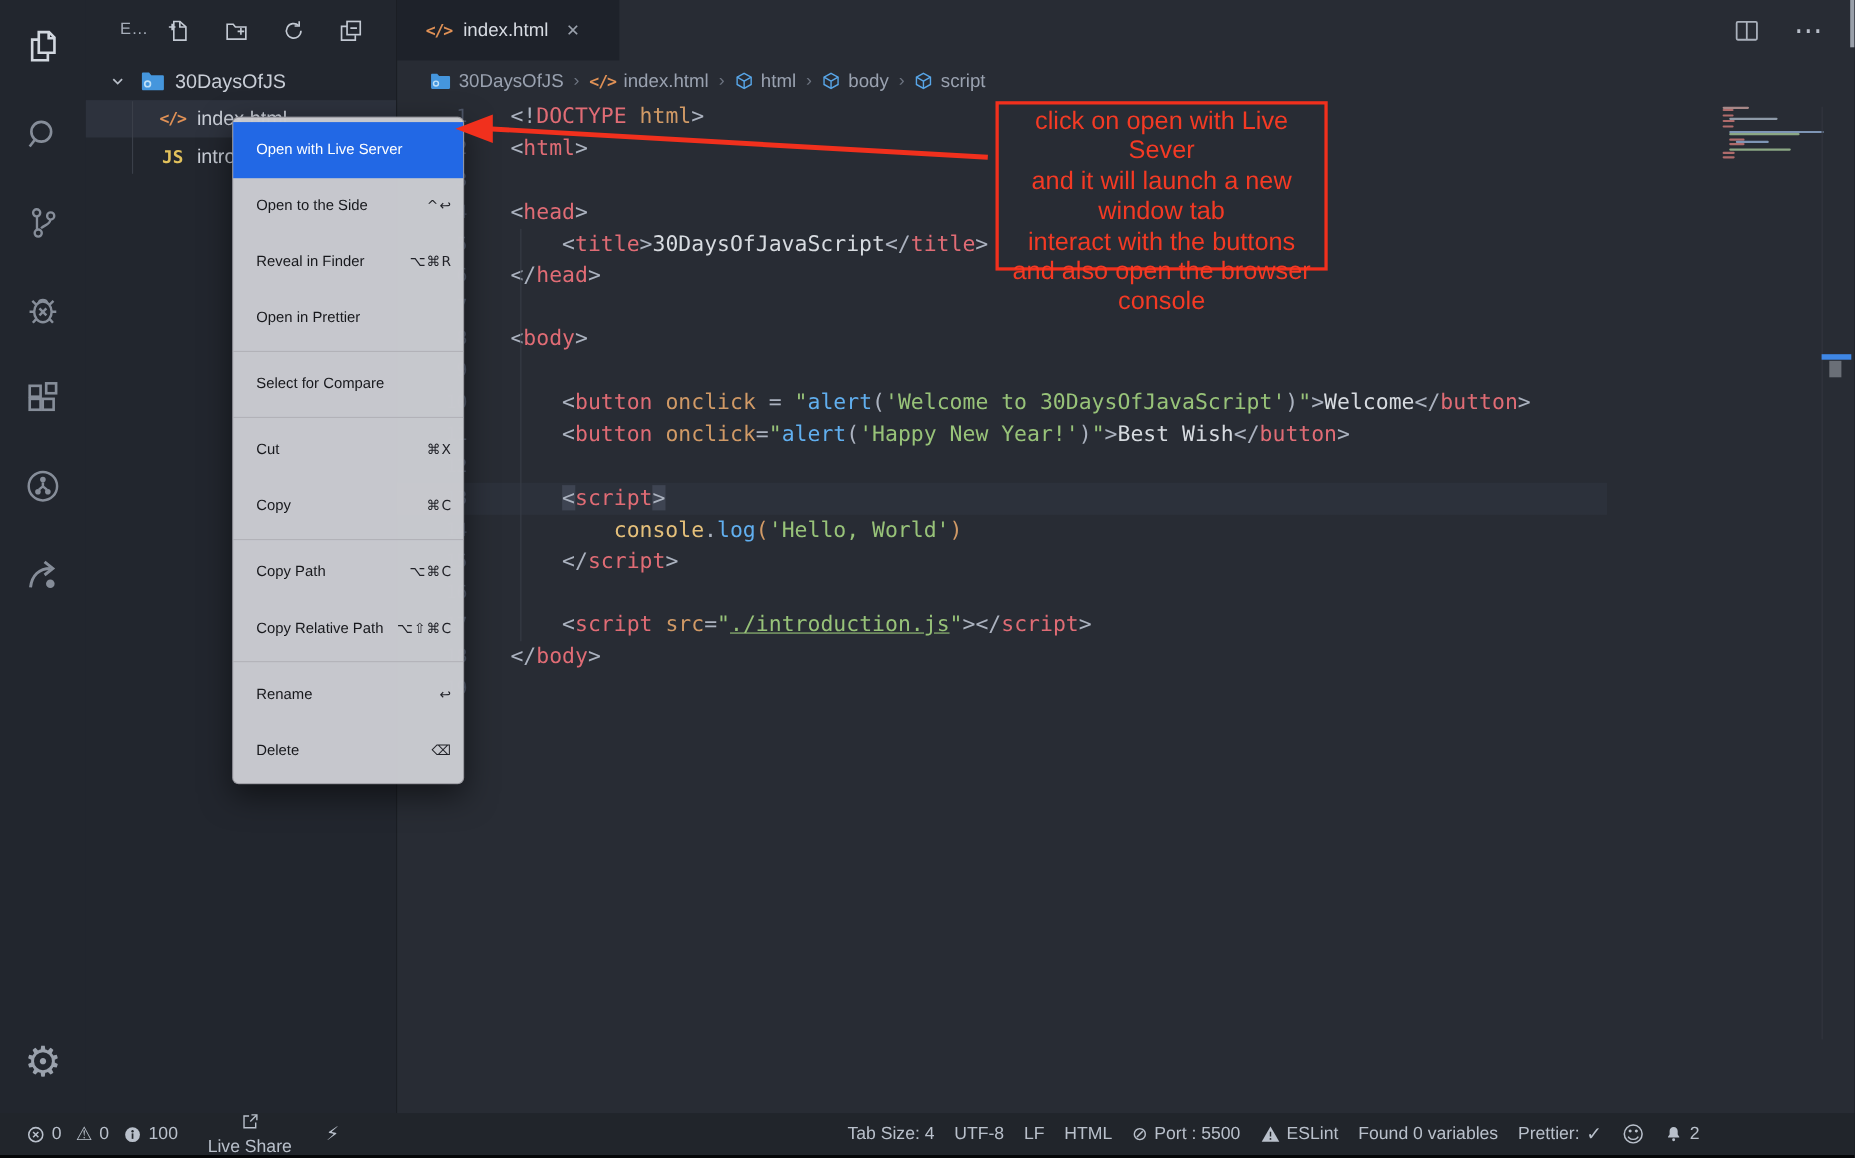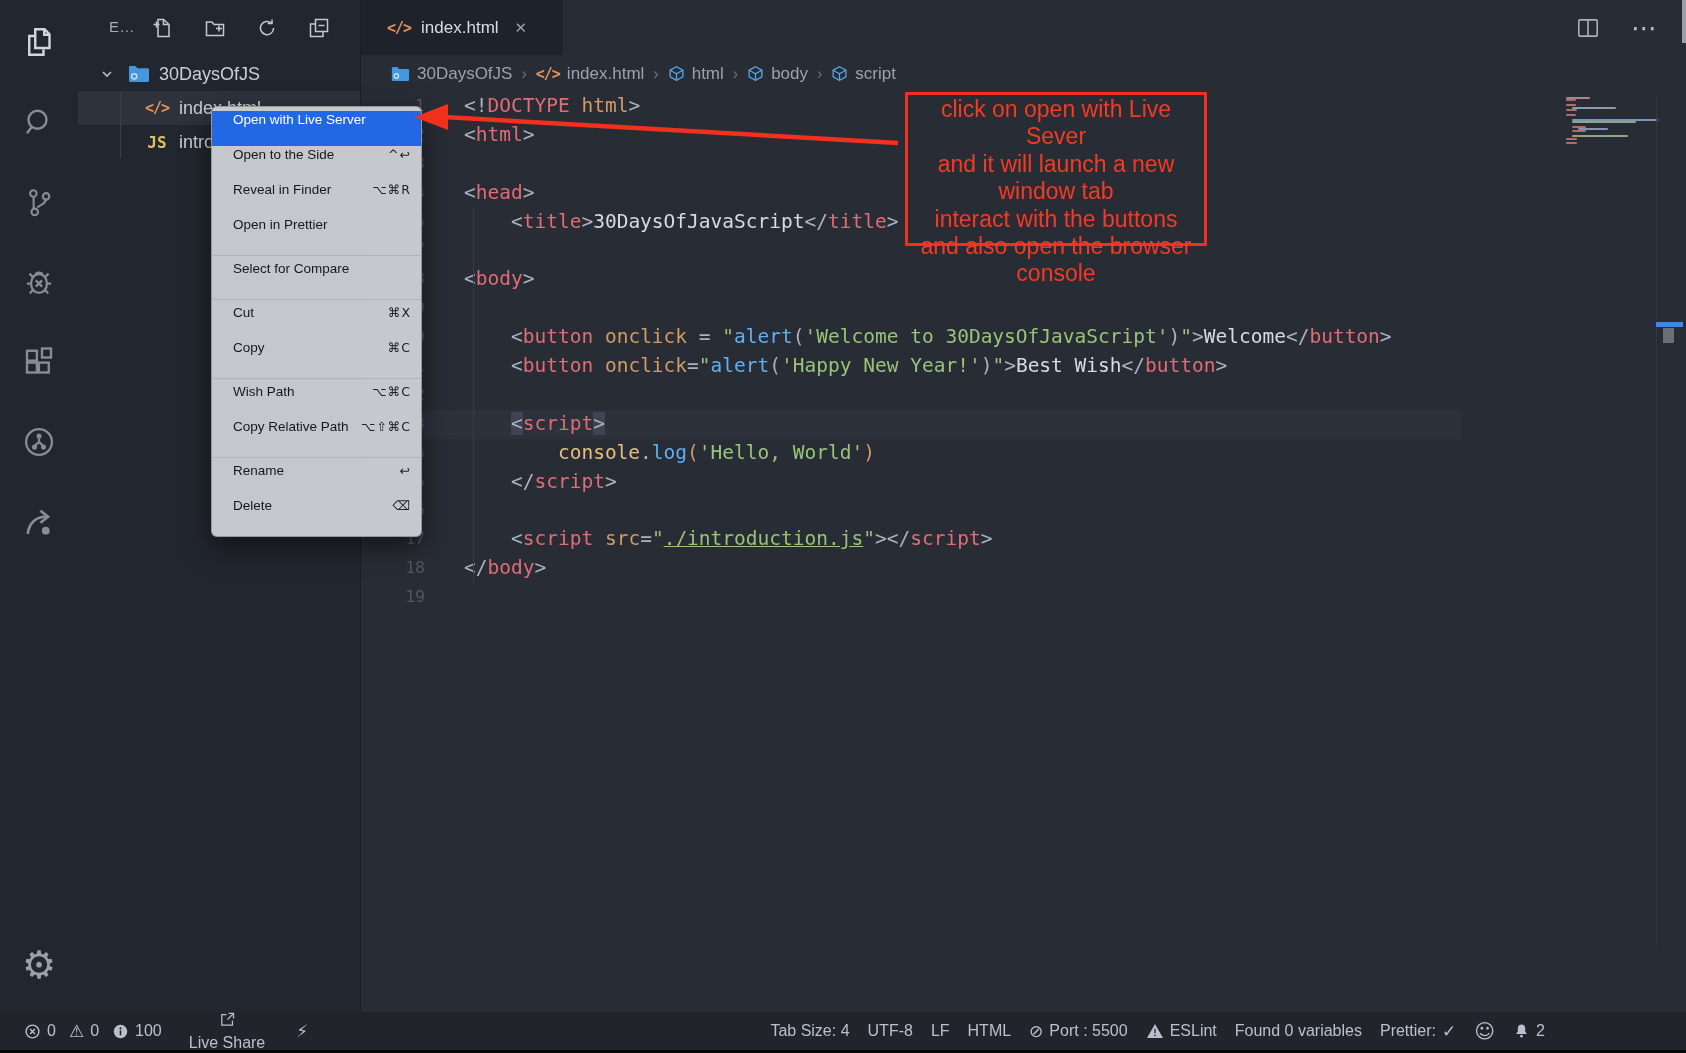--- a/index.html
+++ b/index.html
@@ -60,21 +60,21 @@
   
   .statusbar{position:absolute;left:0;top:1012px;width:1686px;height:38px;background:#21252b;display:flex;align-items:center;color:#b9c0cb;font-size:16px;box-sizing:border-box;padding-left:24px;padding-right:141px;}
   .st-item{display:inline-flex;align-items:center;gap:6px;white-space:nowrap;}
   .st-left{display:flex;align-items:center;gap:13px;}
   .st-right{display:flex;align-items:center;gap:18px;margin-left:auto;}
   .st-glyph{font-family:"DejaVu Sans",sans-serif;font-size:17px;line-height:1;}
   .st-bolt{margin-left:18px;}
   .st-ls{margin-left:14px;flex-direction:column;}
   
   .ctx-menu{position:absolute;left:211px;top:106px;width:209px;background:rgba(202,203,208,.98);border:1px solid rgba(130,130,137,.7);border-radius:6px;padding:4px 0;box-shadow:0 10px 28px rgba(0,0,0,.5);z-index:50;font-size:13.5px;color:#17181c;}
-  .mitem{height:35px;line-height:18px;padding:0 10px 0 21px;display:flex;}
+  .mitem{height:35px;line-height:18px;padding:16px 10px 0 21px;display:flex;}
   .mitem.hl{background:#2268e5;color:#fff;}
   .mkey{margin-left:auto;font-family:"DejaVu Sans",sans-serif;font-size:12.5px;letter-spacing:1px;color:#212228;}
   .msep{height:1px;background:#b2b2b8;margin:4px 0;}
   
   .annotation{position:absolute;left:905px;top:92px;width:302px;height:154px;box-sizing:border-box;border:3px solid #f1301d;color:#f43a24;font-size:23px;line-height:27.4px;text-align:center;white-space:pre-line;z-index:40;padding-top:1px;}
   .arrow{position:absolute;left:0;top:0;width:1686px;height:1053px;pointer-events:none;z-index:60;}
   .window-edge{position:absolute;left:0;top:1050px;width:1686px;height:3px;background:#050608;}
   svg{display:block;}
 </style>
 </head>
@@ -255,20 +255,21 @@
         <span>script</span>
       </span>
     </div>
 
     <div class="code" id="code-lines">
         <div class="crow"><span class="ln">1</span><span class="lc"><span class="tk-p">&lt;!</span><span class="tk-t">DOCTYPE</span><span class="tk-p"> </span><span class="tk-a">html</span><span class="tk-p">&gt;</span></span></div>
         <div class="crow"><span class="ln">2</span><span class="lc"><span class="tk-p">&lt;</span><span class="tk-t">html</span><span class="tk-p">&gt;</span></span></div>
         <div class="crow"><span class="ln">3</span><span class="lc"></span></div>
         <div class="crow"><span class="ln">4</span><span class="lc"><span class="tk-p">&lt;</span><span class="tk-t">head</span><span class="tk-p">&gt;</span></span></div>
         <div class="crow"><span class="ln">5</span><span class="lc"><span class="tk-p">    &lt;</span><span class="tk-t">title</span><span class="tk-p">&gt;</span><span class="tk-w">30DaysOfJavaScript</span><span class="tk-p">&lt;/</span><span class="tk-t">title</span><span class="tk-p">&gt;</span></span></div>
+        <div class="crow"><span class="ln">6</span><span class="lc"><span class="tk-p">&lt;/</span><span class="tk-t">head</span><span class="tk-p">&gt;</span></span></div>
         <div class="crow"><span class="ln">7</span><span class="lc"></span></div>
         <div class="crow"><span class="ln">8</span><span class="lc"><span class="tk-p">&lt;</span><span class="tk-t">body</span><span class="tk-p">&gt;</span></span></div>
         <div class="crow"><span class="ln">9</span><span class="lc"></span></div>
         <div class="crow"><span class="ln">10</span><span class="lc"><span class="tk-p">    &lt;</span><span class="tk-t">button</span><span class="tk-p"> </span><span class="tk-a">onclick</span><span class="tk-p"> = </span><span class="tk-s">"</span><span class="tk-f">alert</span><span class="tk-p">(</span><span class="tk-s">'Welcome to 30DaysOfJavaScript'</span><span class="tk-p">)</span><span class="tk-s">"</span><span class="tk-p">&gt;</span><span class="tk-w">Welcome</span><span class="tk-p">&lt;/</span><span class="tk-t">button</span><span class="tk-p">&gt;</span></span></div>
         <div class="crow"><span class="ln">11</span><span class="lc"><span class="tk-p">    &lt;</span><span class="tk-t">button</span><span class="tk-p"> </span><span class="tk-a">onclick</span><span class="tk-p">=</span><span class="tk-s">"</span><span class="tk-f">alert</span><span class="tk-p">(</span><span class="tk-s">'Happy New Year!'</span><span class="tk-p">)</span><span class="tk-s">"</span><span class="tk-p">&gt;</span><span class="tk-w">Best Wish</span><span class="tk-p">&lt;/</span><span class="tk-t">button</span><span class="tk-p">&gt;</span></span></div>
         <div class="crow"><span class="ln">12</span><span class="lc"></span></div>
         <div class="crow active"><span class="ln">13</span><span class="lc"><span class="tk-p">    </span><span class="tk-b">&lt;</span><span class="tk-t">script</span><span class="tk-b">&gt;</span></span></div>
         <div class="crow"><span class="ln">14</span><span class="lc"><span class="tk-p">        </span><span class="tk-o">console</span><span class="tk-p">.</span><span class="tk-f">log</span><span class="tk-y">(</span><span class="tk-s">'Hello, World'</span><span class="tk-y">)</span></span></div>
         <div class="crow"><span class="ln">15</span><span class="lc"><span class="tk-p">    &lt;/</span><span class="tk-t">script</span><span class="tk-p">&gt;</span></span></div>
         <div class="crow"><span class="ln">16</span><span class="lc"></span></div>
@@ -407,21 +408,21 @@
       <div class="mitem">
         <span>Cut</span>
         <span class="mkey">⌘X</span>
       </div>
       <div class="mitem">
         <span>Copy</span>
         <span class="mkey">⌘C</span>
       </div>
       <div class="msep"></div>
       <div class="mitem">
-        <span>Wish Path</span>
+        <span>Copy Path</span>
         <span class="mkey">⌥⌘C</span>
       </div>
       <div class="mitem">
         <span>Copy Relative Path</span>
         <span class="mkey">⌥⇧⌘C</span>
       </div>
       <div class="msep"></div>
       <div class="mitem">
         <span>Rename</span>
         <span class="mkey">↩</span>

